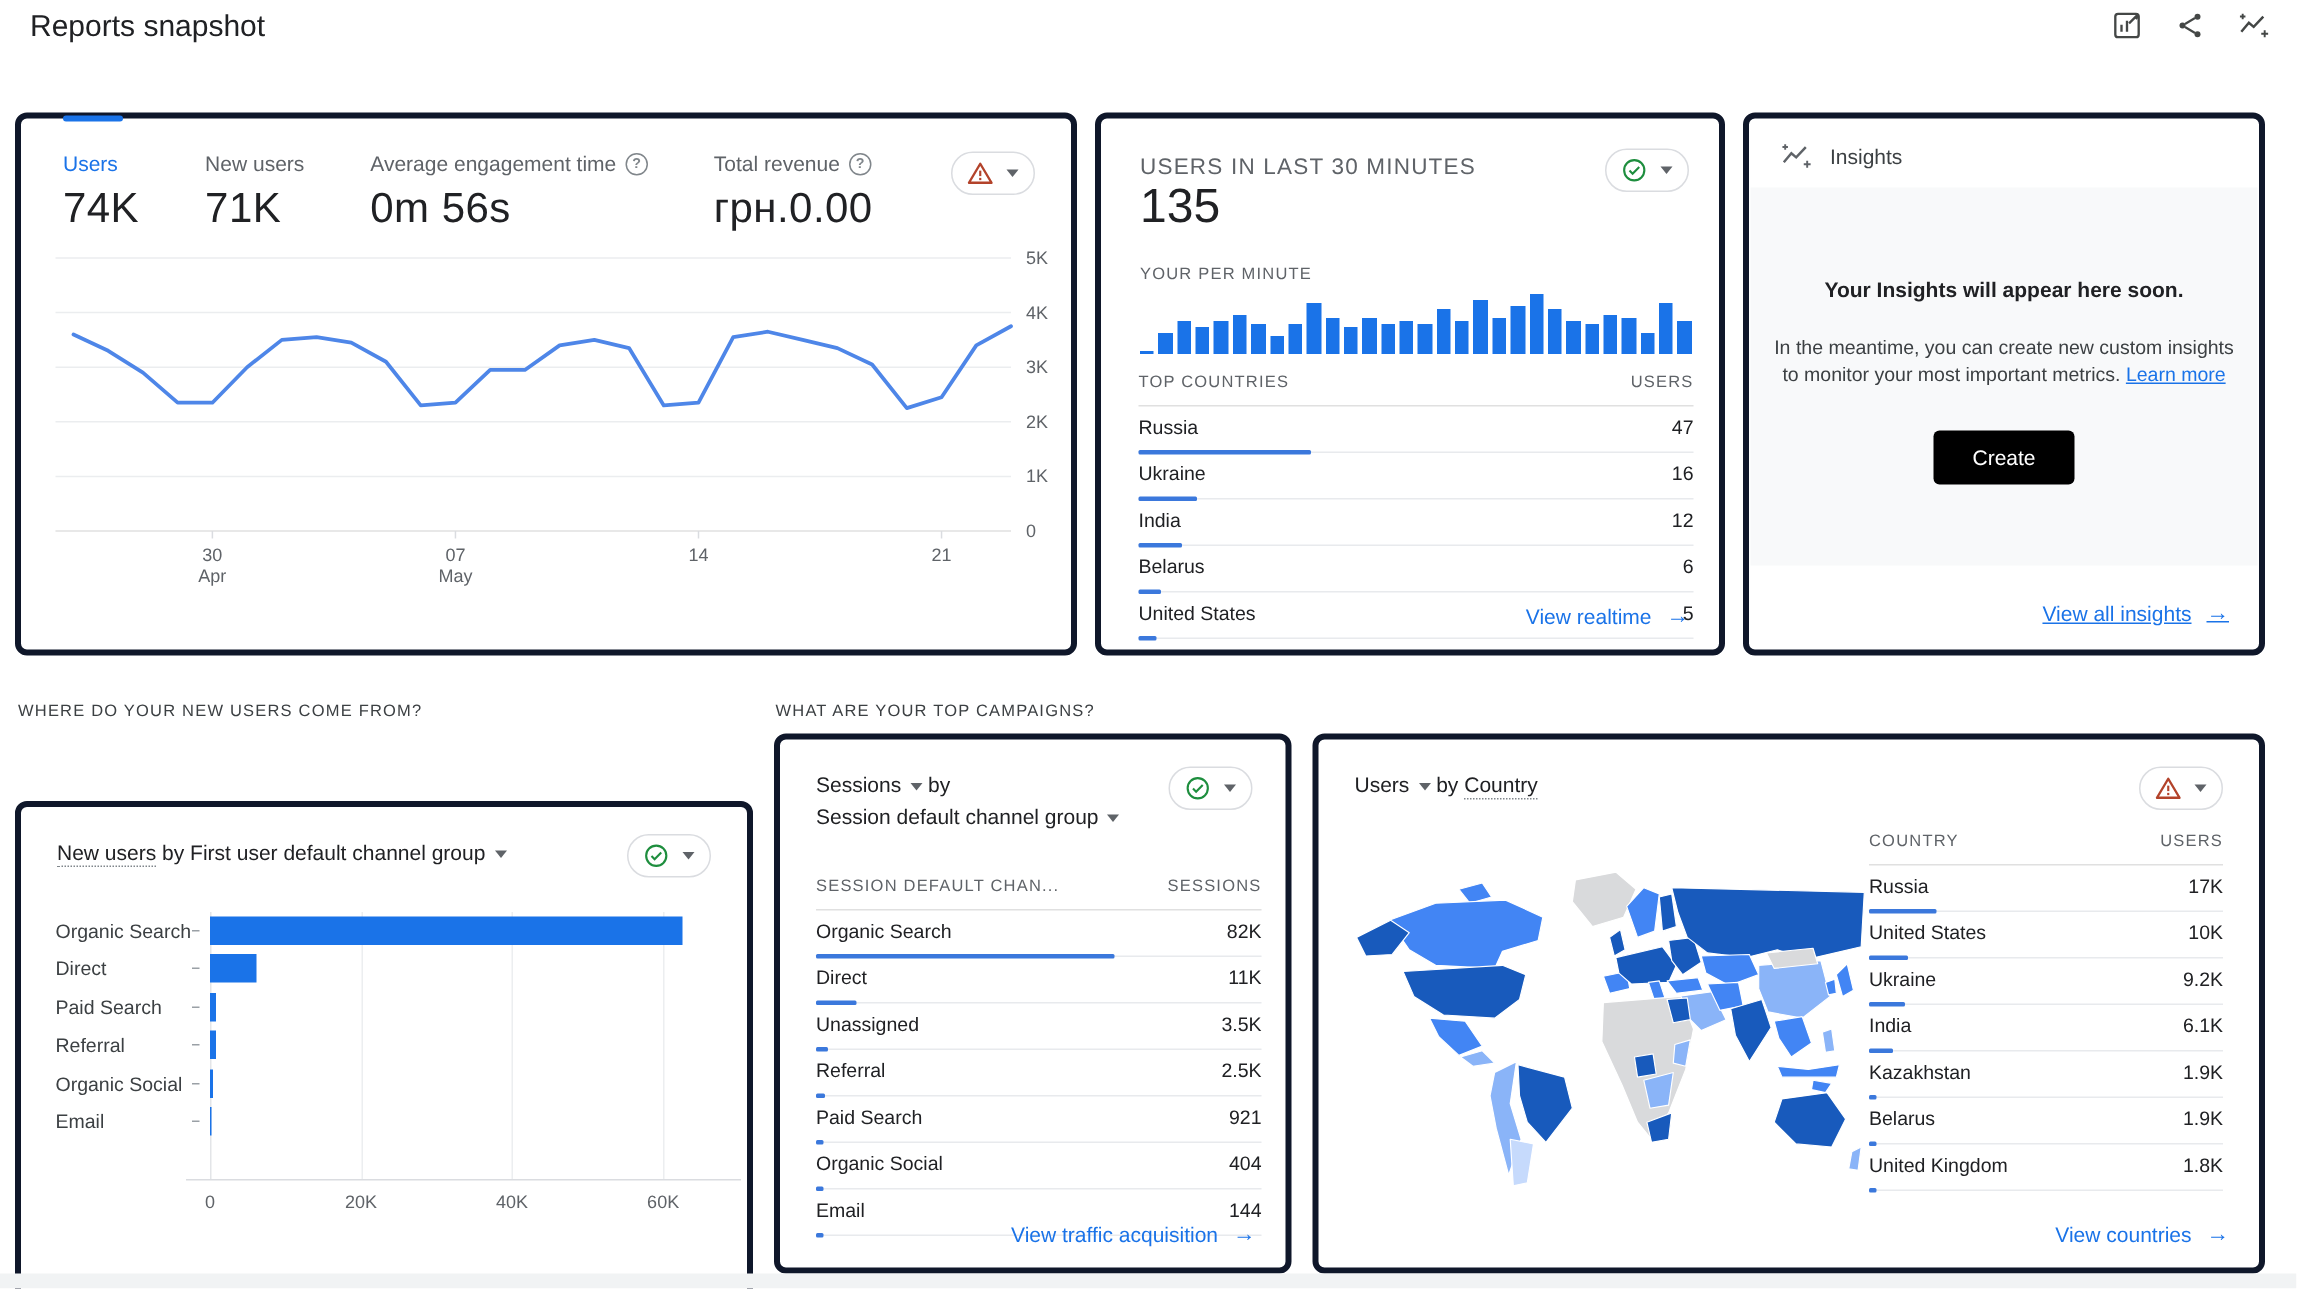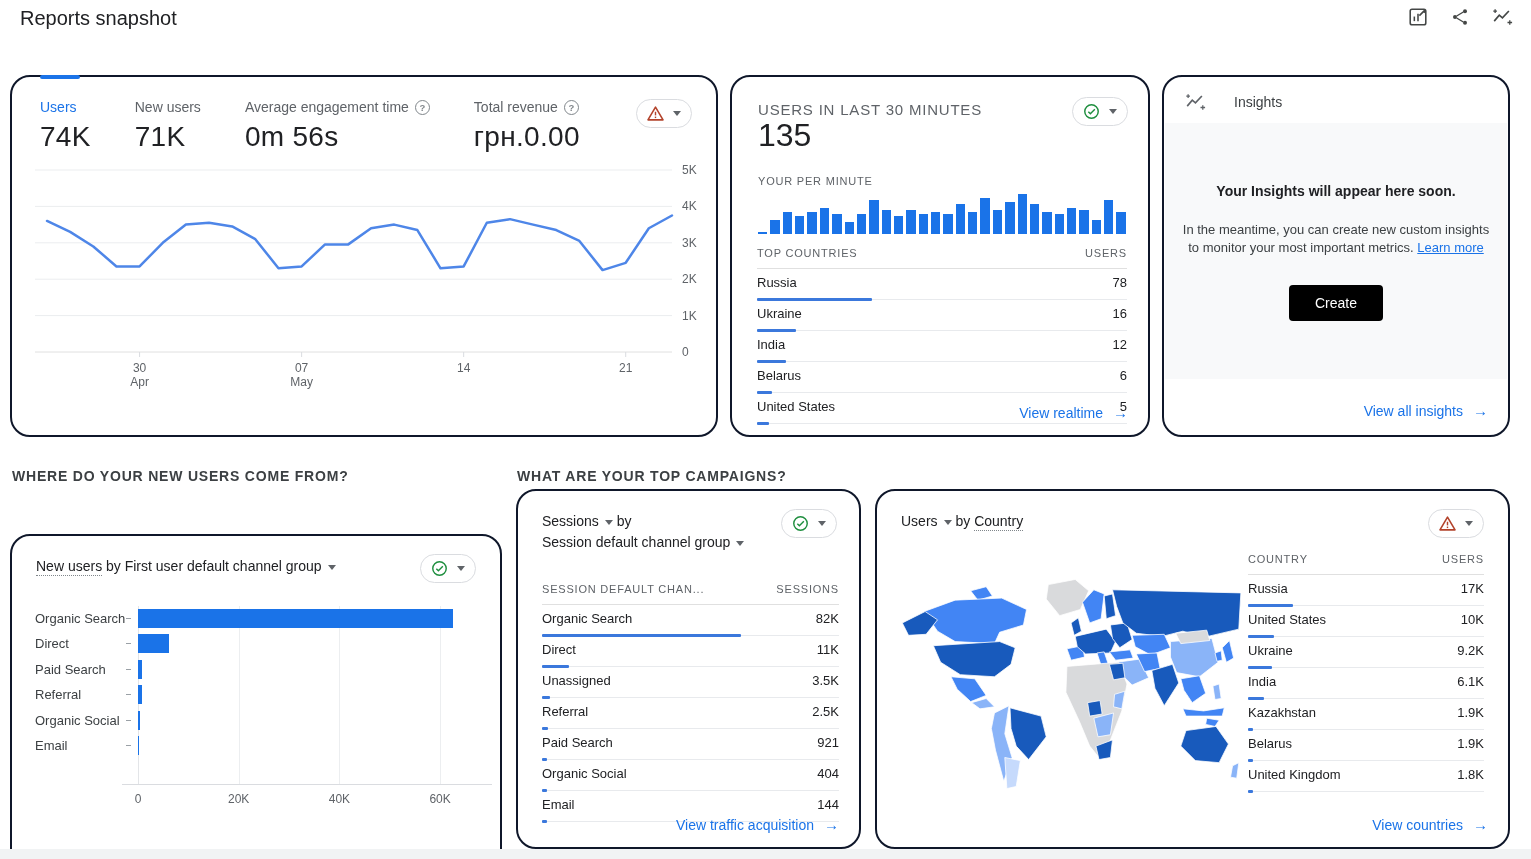--- a/index.html
+++ b/index.html
@@ -4,21 +4,21 @@
 <style>
   * { margin:0; padding:0; box-sizing:border-box; }
   html,body { width:1531px; height:859px; background:#fff; overflow:hidden;
     font-family:"Liberation Sans","DejaVu Sans",sans-serif; color:#202124; }
   .page { position:relative; width:1531px; height:859px; }
 
   .page-title { position:absolute; left:20px; top:7px; font-size:20px; color:#202124; }
   .header-icons { position:absolute; right:18px; top:6px; display:flex; gap:20px; align-items:center; }
   .hicon { width:22px; height:22px; cursor:pointer; display:flex; align-items:center; justify-content:center; }
 
-  .card { position:absolute; background:#fff; border:2px solid #0f172a; border-radius:20px; }
+  .card { position:absolute; background:#fff; border:4px solid #0f172a; border-radius:8px; }
   .row1 .card { top:0; height:362px; }
   .row1 { position:absolute; left:10px; top:75px; width:1500px; height:362px; }
   .row2 { position:absolute; left:10px; top:489px; width:1500px; height:360px; }
   .row2 .card { top:0; height:360px; }
 
   .card-a { left:0; width:708px; }
   .card-b { left:720px; width:420px; }
   .card-c { left:1152px; width:348px; }
   .card-d { left:0; width:492px;margin-top:45px; }
   .card-e { left:506px; width:345px; }
@@ -46,30 +46,30 @@
     padding:6px 0 9px; border-bottom:1px solid #e8eaed; font-size:13px; }
   .t-row:last-child { border-bottom:1px solid #e8eaed; }
   .t-label { color:#202124; }
   .t-value { color:#202124; }
   .t-bar { position:absolute; left:0; bottom:-2px; height:3px; background:#3b78dc; border-radius:1px; }
 
   .card-link { position:absolute; right:20px; bottom:14px; font-size:14px; color:#1a73e8; cursor:pointer;
     display:flex; align-items:center; gap:10px; }
   .card-link .arrow::before { content:"→"; font-size:15px; }
 
-  .sec-title { position:absolute; font-size:14px; letter-spacing:.8px; color:#3c4043; font-weight:bold; }
+  .sec-title { position:absolute; font-size:11px; letter-spacing:.8px; color:#3c4043; font-weight:normal; }
 
   .rt-title { position:absolute; left:26px; top:24px; font-size:15px; letter-spacing:.8px; color:#5f6368; }
   .rt-value { position:absolute; left:26px; top:40px; font-size:32px; color:#202124; }
   .rt-permin { position:absolute; left:26px; top:98px; font-size:11px; letter-spacing:.8px; color:#5f6368; }
   .rt-bars { position:absolute; left:26px; top:117px; width:368px; height:40px; display:flex; align-items:flex-end; gap:3px; }
   .rt-bars .mbar { width:9.4px; background:#1a73e8; }
   .rt-table { position:absolute; left:25px; top:170px; width:370px; }
 
-  .ins-head { display:flex; align-items:center; gap:28px; padding:14px 0 0 20px; }
+  .ins-head { display:flex; align-items:center; gap:12px; padding:14px 0 0 20px; }
   .ins-head-label { font-size:14px; color:#3c4043; }
   .ins-panel { position:absolute; left:1px; right:1px; top:46px; bottom:56px; background:#f8f9fa; text-align:center; }
   .ins-headline { margin-top:60px; font-size:14px; font-weight:bold; color:#202124; }
   .ins-body { margin:22px auto 0; width:316px; font-size:13px; line-height:18px; color:#3c4043; }
   .ins-learn { color:#1a73e8; text-decoration:underline; cursor:pointer; }
   .ins-create { margin-top:28px; display:inline-block; background:#000000; color:#fff; font-size:14px;
     border:none; border-radius:4px; padding:10px 26px; cursor:pointer; font-family:inherit; }
 
   .sel-title { position:absolute; left:24px; top:20px; font-size:14px; color:#202124; line-height:21px; }
   .dotted { border-bottom:1px dotted #80868b; padding-bottom:1px; cursor:pointer; }
@@ -242,21 +242,21 @@
           <div class="mbar" style="height: 22px;"></div>
         </div>
       <div class="rt-table">
         <div class="t-head">
           <span>TOP COUNTRIES</span>
           <span>USERS</span>
         </div>
         <div id="realtime-rows">
             <div class="t-row">
               <span class="t-label">Russia</span>
-              <span class="t-value">78</span>
+              <span class="t-value">47</span>
               <div class="t-bar" style="width: 31%;"></div>
             </div>
             <div class="t-row">
               <span class="t-label">Ukraine</span>
               <span class="t-value">16</span>
               <div class="t-bar" style="width: 10.5532%;"></div>
             </div>
             <div class="t-row">
               <span class="t-label">India</span>
               <span class="t-value">12</span>
@@ -288,21 +288,21 @@
           </svg>
         <span class="ins-head-label">Insights</span>
       </div>
       <div class="ins-panel">
         <div class="ins-headline">Your Insights will appear here soon.</div>
         <div class="ins-body">
           <span>In the meantime, you can create new custom insights to monitor your most important metrics. </span><span class="ins-learn">Learn more</span>
         </div>
         <button class="ins-create">Create</button>
       </div>
-      <div class="card-link" style="bottom:16px;">
+      <div class="card-link" style="bottom:16px;text-decoration:underline;">
         <span>View all insights</span>
           <span class="arrow"></span>
       </div>
     </div>
   </div>
 
   <div class="sec-title" style="left:12px; top:468px;">WHERE DO YOUR NEW USERS COME FROM?</div>
   <div class="sec-title" style="left:517px; top:468px;">WHAT ARE YOUR TOP CAMPAIGNS?</div>
 
   <div class="row2">

